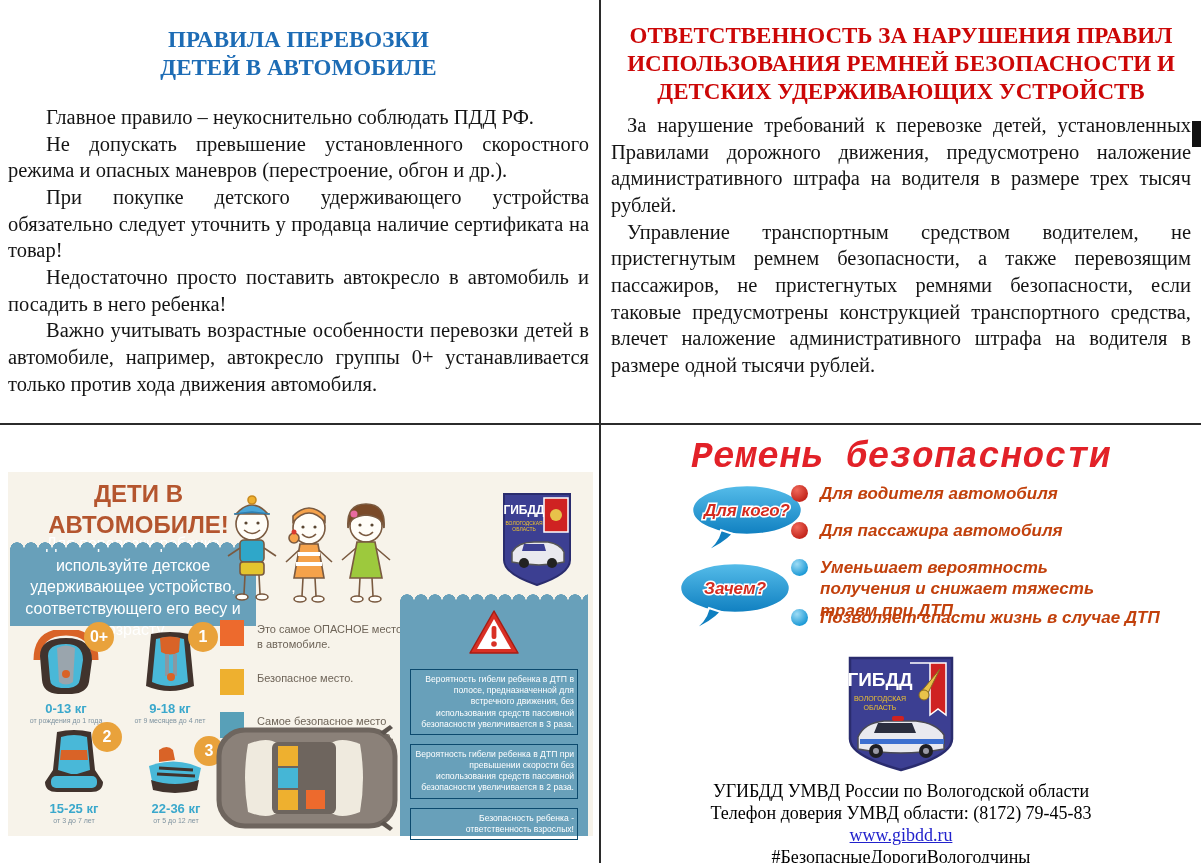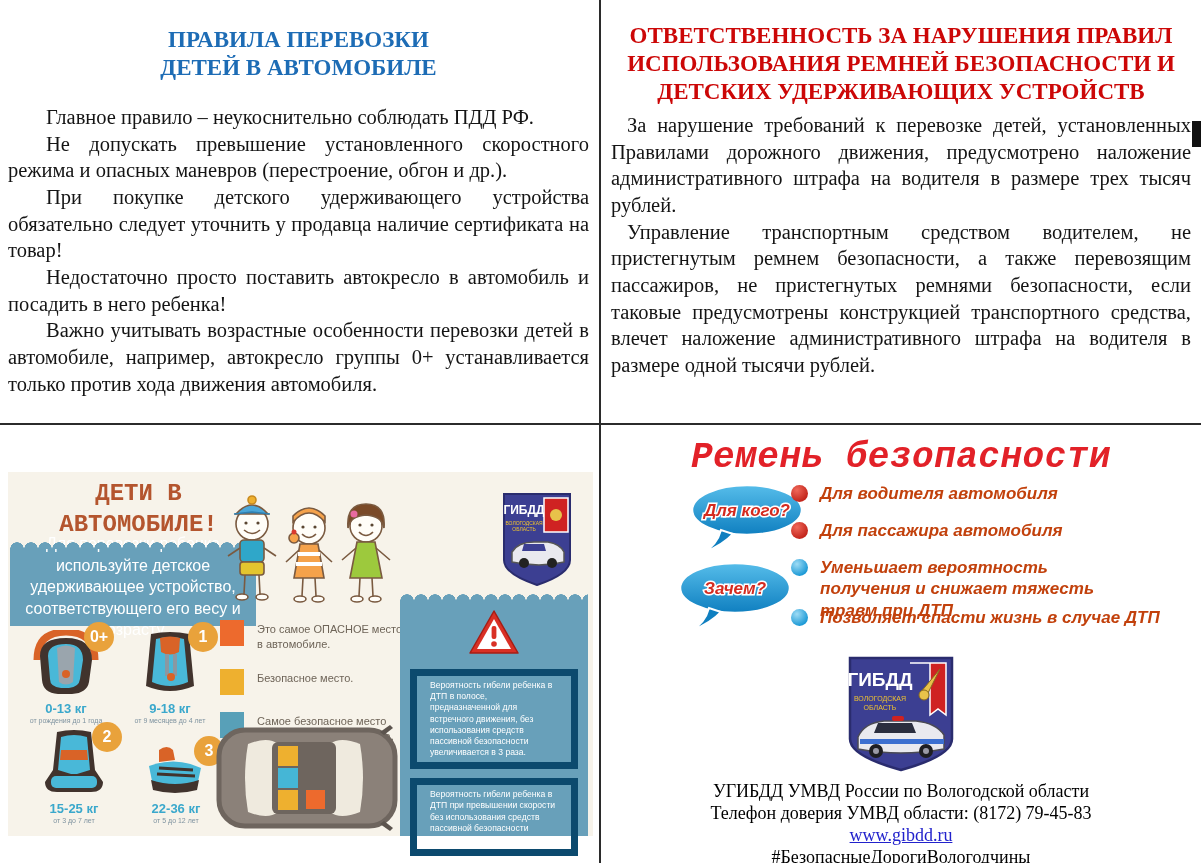--- a/index.html
+++ b/index.html
@@ -19,42 +19,42 @@
   .doc-body{margin-top:22px;font-size:20.5px;line-height:1.3;color:#141414;text-align:justify;}
   .doc-body p{margin:0;text-indent:38px;}
   .q-tr .doc-body{margin-top:6px;}
   .q-tr .doc-body p{text-indent:16px;}
   .artifact{position:absolute;right:0;top:121px;width:9px;height:26px;background:#111;}
 
   
   .q-bl{left:0;top:425px;width:599px;height:438px;}
   .info-panel{position:absolute;left:8px;top:47px;width:585px;height:364px;background:#f7f3ea;}
   .info-title{position:absolute;left:18px;top:6px;width:225px;text-align:center;
-              font-family:Liberation Mono, monospace;font-weight:bold;
+              font-family:Liberation Sans, sans-serif;font-weight:bold;
               font-size:24px;line-height:1.3;color:#b4552e;white-space:pre-line;}
   .scallop-panel{background:#68a0ba;}
   .scallop-panel::before{content:"";position:absolute;left:0;right:0;top:-7px;height:8px;
       background-image:radial-gradient(circle at 7px 8px, #68a0ba 6.5px, rgba(0,0,0,0) 7px);
       background-size:14px 8px;background-repeat:repeat-x;}
   .info-banner{position:absolute;left:2px;top:76px;width:246px;height:78px;
       font-family:"Liberation Sans",sans-serif;color:#ffffff;font-size:16px;line-height:1.35;
       text-align:center;display:flex;align-items:center;justify-content:center;padding:4px 8px;box-sizing:border-box;}
   .seat-cell{position:absolute;width:100px;text-align:center;font-family:"Liberation Sans",sans-serif;}
   .seat-cell .badge{position:absolute;right:2px;top:-8px;width:30px;height:30px;border-radius:50%;
       background:#e9a23b;color:#fff;font-weight:bold;font-size:16px;line-height:30px;}
   .seat-weight{color:#3aa8cc;font-weight:bold;font-size:13px;margin-top:1px;}
   .seat-age{color:#7f93a0;font-size:7px;margin-top:1px;}
   .legend{position:absolute;left:212px;top:148px;width:185px;font-family:"Liberation Sans",sans-serif;}
   .legend-row{display:flex;align-items:flex-start;margin-bottom:17px;}
   .legend-sw{width:24px;height:26px;flex:0 0 24px;margin-right:13px;}
   .legend-tx{font-size:11px;line-height:1.35;color:#6e6458;padding-top:2px;}
   .warn-panel{position:absolute;left:392px;top:128px;width:188px;height:236px;}
-  .warn-box{margin:9px 10px;border:7px solid #0c4a6e;color:#ffffff;
+  .warn-box{margin:9px 10px;border:1px solid #0c4a6e;color:#ffffff;
       font-family:"Liberation Sans",sans-serif;font-size:8.6px;line-height:1.3;
-      text-align:left;padding:4px 13px;}
+      text-align:right;padding:4px 3px;}
   .tri-wrap{text-align:center;padding-top:8px;}
   .car-top{position:absolute;left:206px;top:250px;}
   .small-badge{position:absolute;left:492px;top:18px;}
 
   
   .q-br{left:601px;top:425px;width:600px;height:438px;font-family:"Liberation Sans",sans-serif;}
   .belt-title{position:absolute;left:0;top:12px;width:100%;text-align:center;
       font-size:36px;font-weight:800;font-style:italic;color:#e22128;letter-spacing:0.5px;font-family:Liberation Mono, monospace;}
   .bubble{position:absolute;}
   .bullet-item{position:absolute;display:flex;align-items:flex-start;}

